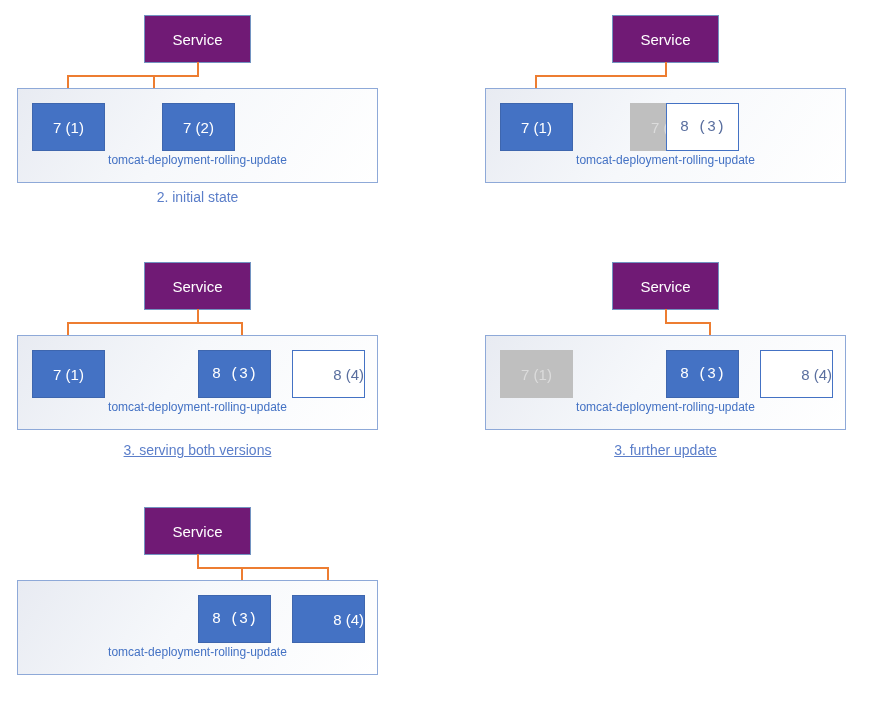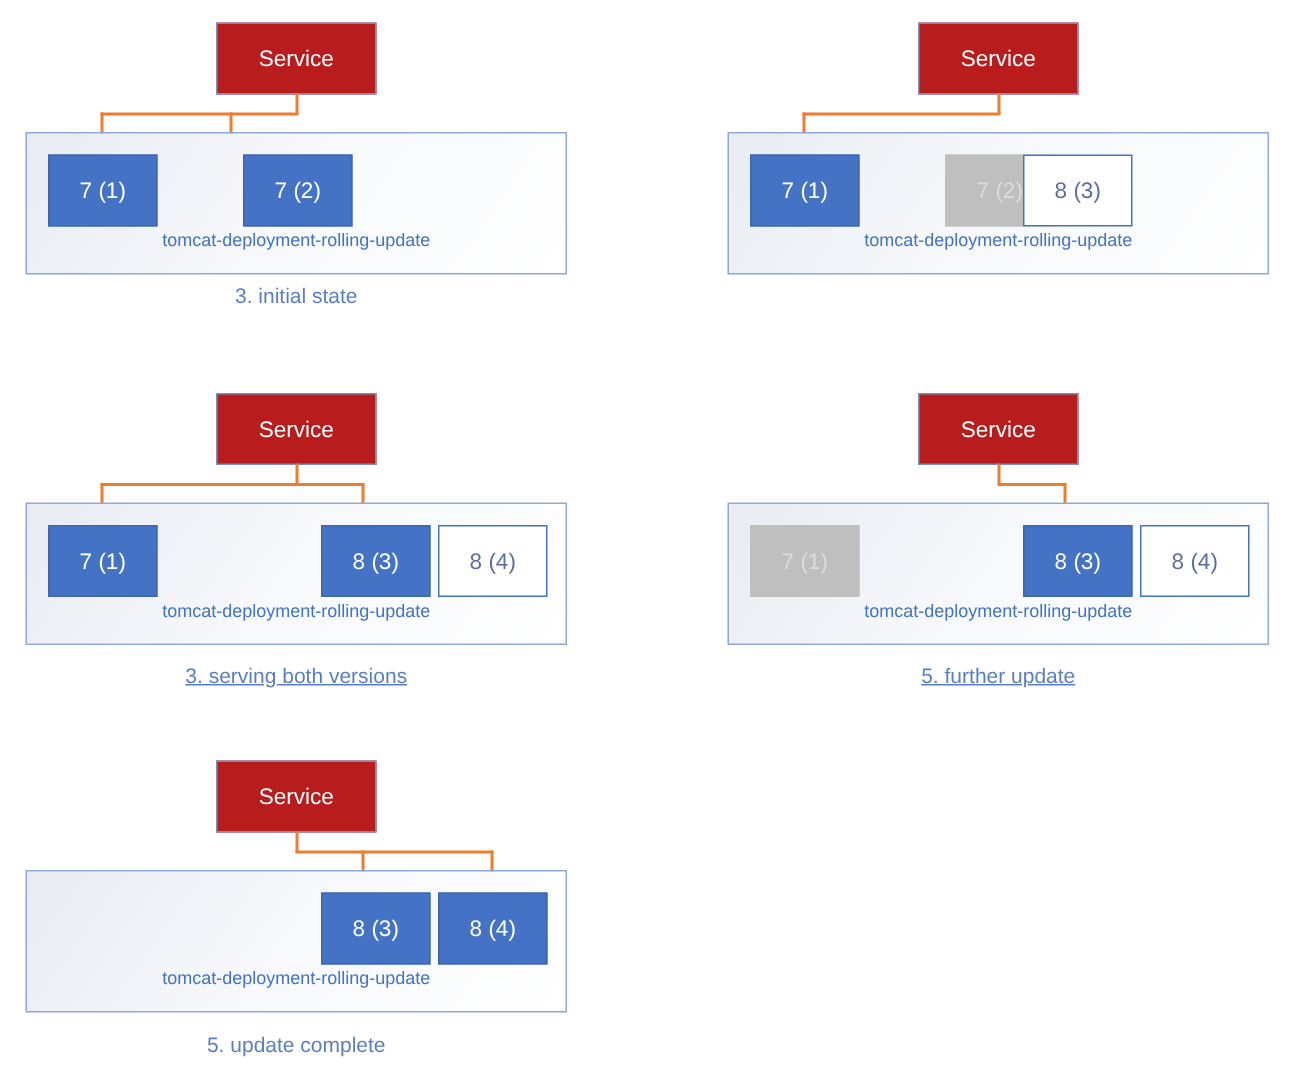--- a/index.html
+++ b/index.html
@@ -7,30 +7,30 @@
   .canvas{position:relative;width:870px;height:718px;background:#ffffff;overflow:hidden;}
 
   .panel{position:absolute;width:361px;height:218px;}
   .pos-1{left:17px;top:0;}
   .pos-2{left:485px;top:0;}
   .pos-3{left:17px;top:247px;}
   .pos-4{left:485px;top:247px;}
   .pos-5{left:17px;top:492px;}
 
   .service{position:absolute;left:127px;top:15px;width:105px;height:46px;
-    background:#b91c1c;border:1px solid #7293c1;color:#ffffff;
+    background:#701a75;border:1px solid #7293c1;color:#ffffff;
     display:flex;align-items:center;justify-content:center;font-size:15px;}
 
   .deploy-box{position:absolute;left:0;top:88px;width:359px;height:93px;
     border:1px solid #8ea9d8;
     background:linear-gradient(125deg,#e8ebf2 0%,#f6f8fb 45%,#ffffff 100%);}
 
   .pod{position:absolute;top:14px;width:71px;height:46px;
     display:flex;align-items:center;justify-content:center;font-size:15px;}
-  .s1{left:14px;} .s2{left:100px;margin-left:44px;} .s3{left:196px;} .s4{left:274px;}
+  .s1{left:14px;} .s2{left:100px;margin-left:44px;} .s3{left:180px;font-family:Liberation Mono, monospace;} .s4{left:274px;justify-content:flex-end;}
   .pod.active{background:#4472c4;border:1px solid #3e66ae;color:#ffffff;}
   .pod.terminated{background:#bfbfbf;border:1px solid #bfbfbf;color:#dcdcdc;}
   .pod.new{background:#ffffff;border:1px solid #4472c4;color:#5a6f9f;}
 
   .deploy-label{position:absolute;left:0;right:0;top:64px;text-align:center;
     color:#4472c4;font-size:12px;}
 
   .caption{position:absolute;left:0;right:0;top:189px;text-align:center;
     color:#5b7ec9;font-size:14px;}
   .pos-3 .caption,.pos-4 .caption{top:195px;text-decoration:underline;}
@@ -81,21 +81,21 @@
     <div class="head head2"></div>
     <div class="deploy-box">
       <div class="pod s1 active">
         <span>7 (1)</span>
       </div>
       <div class="pod s2 active">
         <span>7 (2)</span>
       </div>
       <div class="deploy-label">tomcat-deployment-rolling-update</div>
     </div>
-    <div class="caption">3. initial state</div>
+    <div class="caption">2. initial state</div>
   </div>
 
   <div class="panel pos-2">
     <div class="service">
       <span>Service</span>
     </div>
     <div class="a stem"></div>
     <div class="a h"></div>
     <div class="a d d1"></div>
     <div class="head head1"></div>
@@ -151,21 +151,21 @@
         <span>7 (1)</span>
       </div>
       <div class="pod s3 active">
         <span>8 (3)</span>
       </div>
       <div class="pod s4 new">
         <span>8 (4)</span>
       </div>
       <div class="deploy-label">tomcat-deployment-rolling-update</div>
     </div>
-    <div class="caption">5. further update</div>
+    <div class="caption">3. further update</div>
   </div>
 
   <div class="panel pos-5">
     <div class="service">
       <span>Service</span>
     </div>
     <div class="a stem"></div>
     <div class="a h"></div>
     <div class="a d d1"></div>
     <div class="head head1"></div>
@@ -173,16 +173,15 @@
     <div class="head head2"></div>
     <div class="deploy-box">
       <div class="pod s3 active">
         <span>8 (3)</span>
       </div>
       <div class="pod s4 active">
         <span>8 (4)</span>
       </div>
       <div class="deploy-label">tomcat-deployment-rolling-update</div>
     </div>
-    <div class="caption">5. update complete</div>
   </div>
 
 </div>
 
 </body></html>

